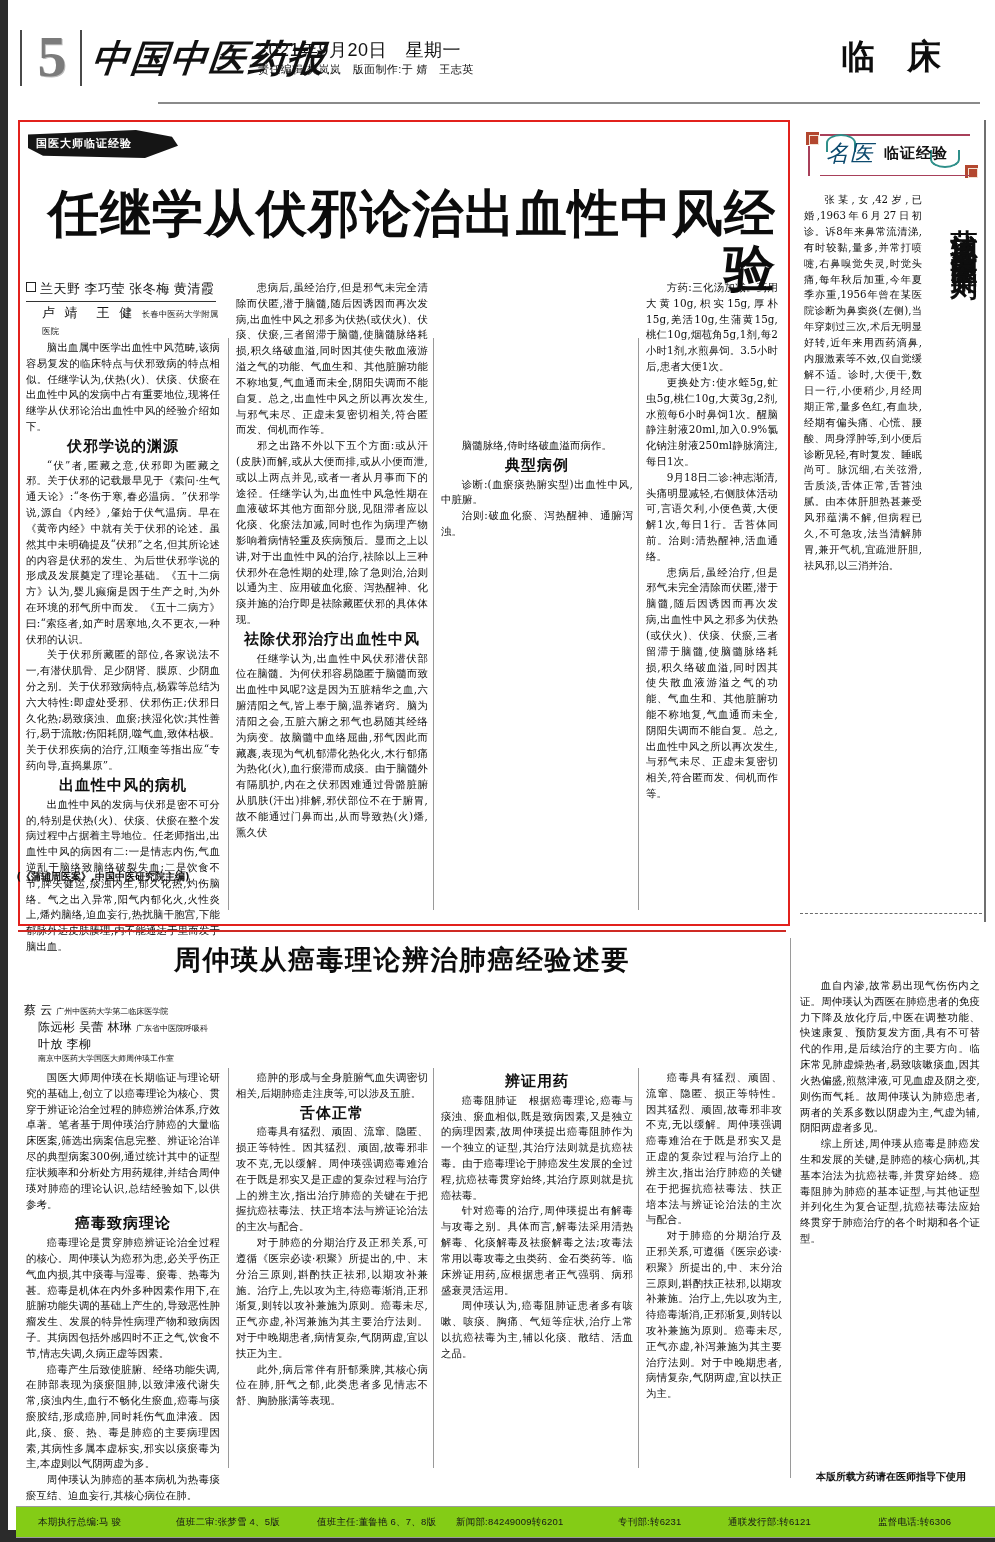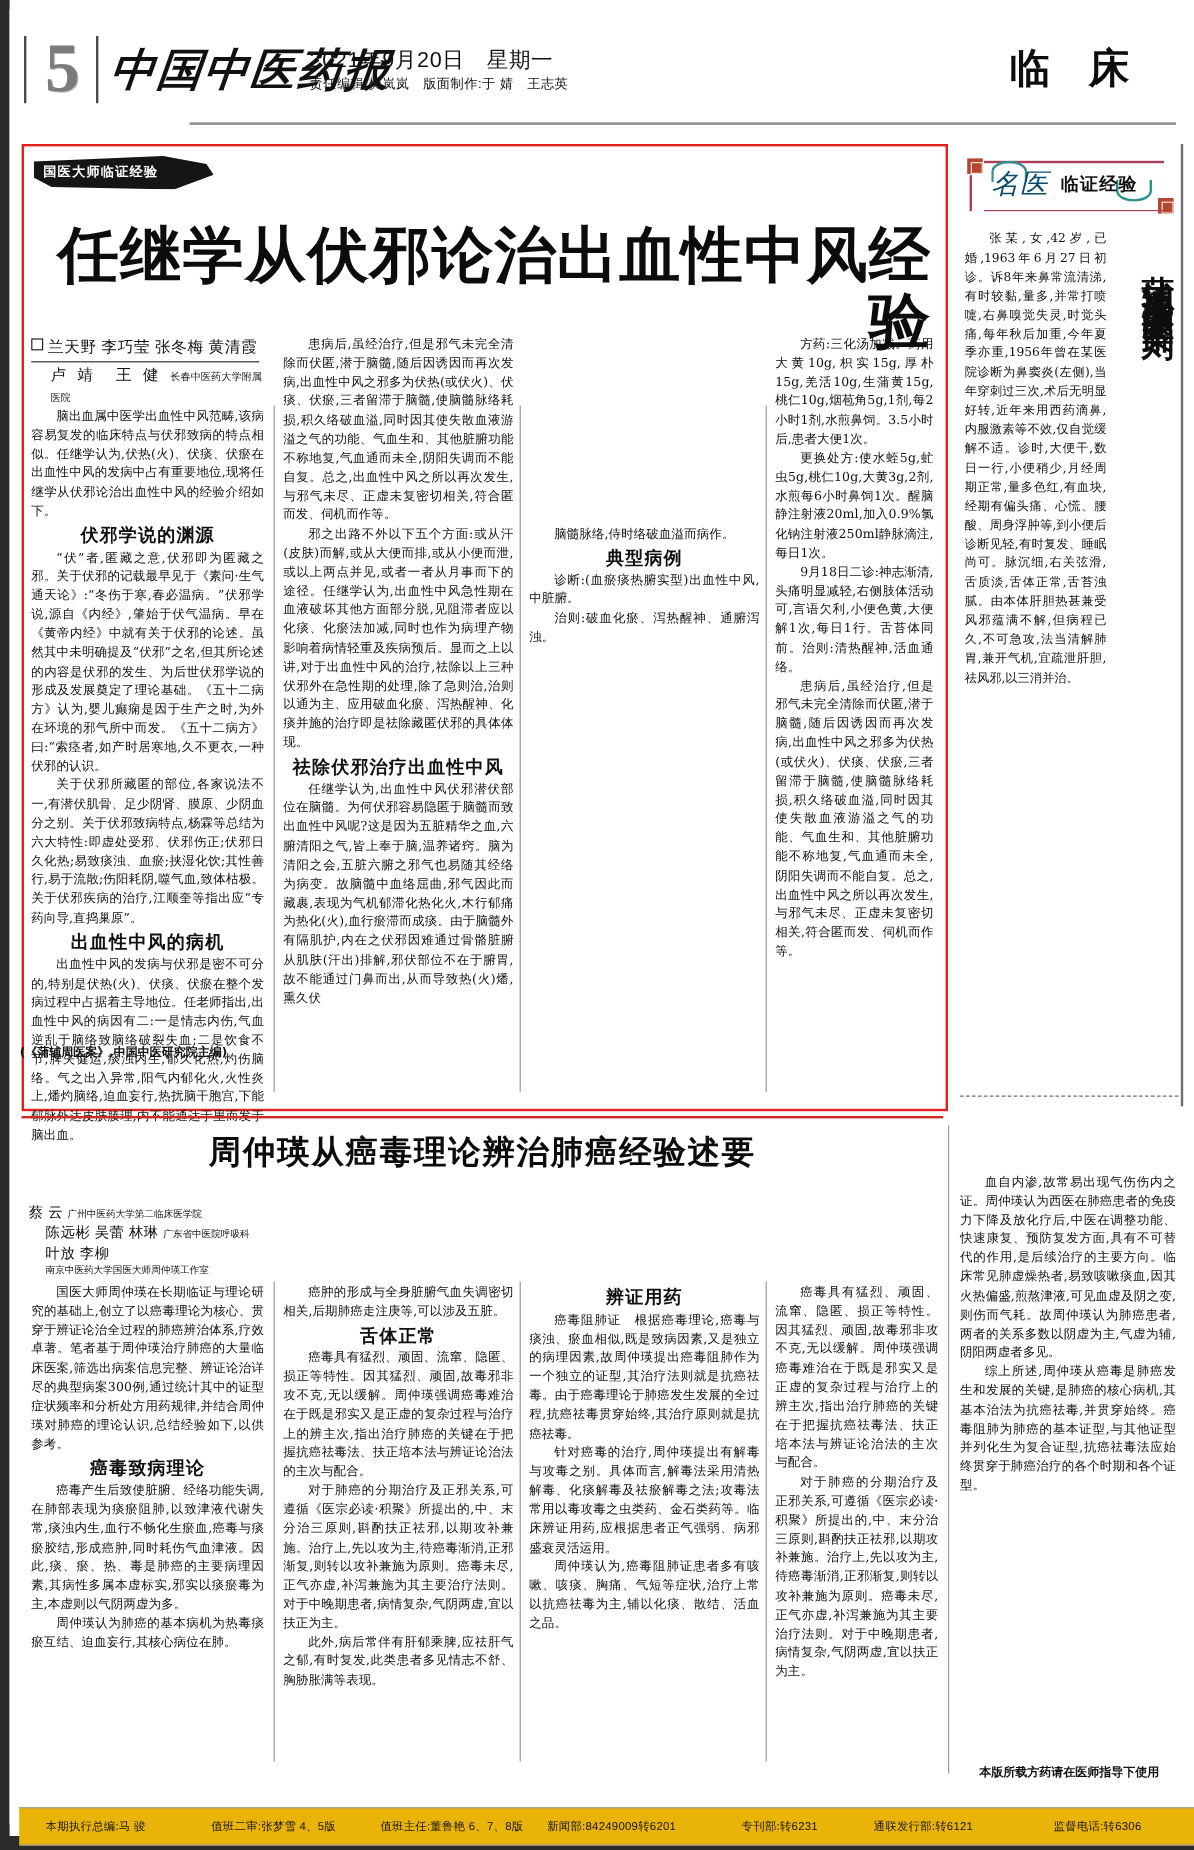--- a/index.html
+++ b/index.html
@@ -68,21 +68,21 @@
   
   .lower-rule{position:absolute;left:10px;top:922px;width:768px;height:2px;background:#cf2a24;}
   .headline2{position:absolute;left:10px;top:934px;width:768px;text-align:center;font-size:27px;font-weight:700;
      color:#0c0c0c;font-family:"DejaVu Serif",serif;letter-spacing:1.5px;}
   .byline2{position:absolute;left:16px;top:994px;width:210px;}
   .b2r{font-size:12px;color:#111;font-family:"Liberation Sans",sans-serif;letter-spacing:.4px;white-space:nowrap;}
   .b2aff{font-size:8px;letter-spacing:0;}
   .note-right{position:absolute;left:790px;top:1462px;width:186px;text-align:center;font-size:10px;font-weight:700;color:#111;font-family:"DejaVu Sans",sans-serif;}
 
   
-  .footbar{position:absolute;left:8px;top:1498px;width:979px;height:30px;background:#eab308;border-top:1px solid #9b9b9b;border-bottom:1px solid #9b9b9b;}
+  .footbar{position:absolute;left:8px;top:1498px;width:979px;height:30px;background:#84cc16;border-top:1px solid #9b9b9b;border-bottom:1px solid #9b9b9b;}
   .footbar .fi{position:absolute;top:9px;font-size:9.5px;color:#161616;font-family:"Liberation Sans",sans-serif;white-space:nowrap;letter-spacing:.2px;}
 </style>
 </head>
 <body>
 
 <div class="page">
   <div class="bleed-left"></div>
   <div class="bleed-bottom"></div>
   <div class="sheet">
 
@@ -184,30 +184,31 @@
     </div>
 
     <div class="vrule" style="left:220px;top:1060px;height:400px;"></div>
     <div class="vrule" style="left:425px;top:1060px;height:400px;"></div>
     <div class="vrule" style="left:630px;top:1060px;height:400px;"></div>
     <div class="vrule" style="left:782px;top:930px;height:540px;"></div>
 
     <div class="col" style="left:18px;top:1062px;width:194px;">
       <p>国医大师周仲瑛在长期临证与理论研究的基础上,创立了以癌毒理论为核心、贯穿于辨证论治全过程的肺癌辨治体系,疗效卓著。笔者基于周仲瑛治疗肺癌的大量临床医案,筛选出病案信息完整、辨证论治详尽的典型病案300例,通过统计其中的证型症状频率和分析处方用药规律,并结合周仲瑛对肺癌的理论认识,总结经验如下,以供参考。</p>
       <p class="sub">癌毒致病理论</p>
+      <p>癌毒理论是贯穿肺癌辨证论治全过程的核心。周仲瑛认为癌邪为患,必关乎伤正气血内损,其中痰毒与湿毒、瘀毒、热毒为甚。癌毒是机体在内外多种因素作用下,在脏腑功能失调的基础上产生的,导致恶性肿瘤发生、发展的特异性病理产物和致病因子。其病因包括外感四时不正之气,饮食不节,情志失调,久病正虚等因素。</p>
       <p>癌毒产生后致使脏腑、经络功能失调,在肺部表现为痰瘀阻肺,以致津液代谢失常,痰浊内生,血行不畅化生瘀血,癌毒与痰瘀胶结,形成癌肿,同时耗伤气血津液。因此,痰、瘀、热、毒是肺癌的主要病理因素,其病性多属本虚标实,邪实以痰瘀毒为主,本虚则以气阴两虚为多。</p>
       <p>周仲瑛认为肺癌的基本病机为热毒痰瘀互结、迫血妄行,其核心病位在肺。</p>
     </div>
 
     <div class="col" style="left:228px;top:1062px;width:192px;">
       <p>癌肿的形成与全身脏腑气血失调密切相关,后期肺癌走注庚等,可以涉及五脏。</p>
       <p class="sub">舌体正常</p>
       <p>癌毒具有猛烈、顽固、流窜、隐匿、损正等特性。因其猛烈、顽固,故毒邪非攻不克,无以缓解。周仲瑛强调癌毒难治在于既是邪实又是正虚的复杂过程与治疗上的辨主次,指出治疗肺癌的关键在于把握抗癌祛毒法、扶正培本法与辨证论治法的主次与配合。</p>
       <p>对于肺癌的分期治疗及正邪关系,可遵循《医宗必读·积聚》所提出的,中、末分治三原则,斟酌扶正祛邪,以期攻补兼施。治疗上,先以攻为主,待癌毒渐消,正邪渐复,则转以攻补兼施为原则。癌毒未尽,正气亦虚,补泻兼施为其主要治疗法则。对于中晚期患者,病情复杂,气阴两虚,宜以扶正为主。</p>
-      <p>此外,病后常伴有肝郁乘脾,应祛肝气之郁,有时复发,此类患者多见情志不舒、胸胁胀满等表现。</p>
+      <p>此外,病后常伴有肝郁乘脾,其核心病位在肺,肝气之郁,此类患者多见情志不舒、胸胁胀满等表现。</p>
     </div>
 
     <div class="col" style="left:433px;top:1062px;width:192px;">
       <p class="sub">辨证用药</p>
       <p>癌毒阻肺证　根据癌毒理论,癌毒与痰浊、瘀血相似,既是致病因素,又是独立的病理因素,故周仲瑛提出癌毒阻肺作为一个独立的证型,其治疗法则就是抗癌祛毒。由于癌毒理论于肺癌发生发展的全过程,抗癌祛毒贯穿始终,其治疗原则就是抗癌祛毒。</p>
       <p>针对癌毒的治疗,周仲瑛提出有解毒与攻毒之别。具体而言,解毒法采用清热解毒、化痰解毒及祛瘀解毒之法;攻毒法常用以毒攻毒之虫类药、金石类药等。临床辨证用药,应根据患者正气强弱、病邪盛衰灵活运用。</p>
       <p>周仲瑛认为,癌毒阻肺证患者多有咳嗽、咳痰、胸痛、气短等症状,治疗上常以抗癌祛毒为主,辅以化痰、散结、活血之品。</p>
     </div>
 
     <div class="col" style="left:638px;top:1062px;width:136px;">

